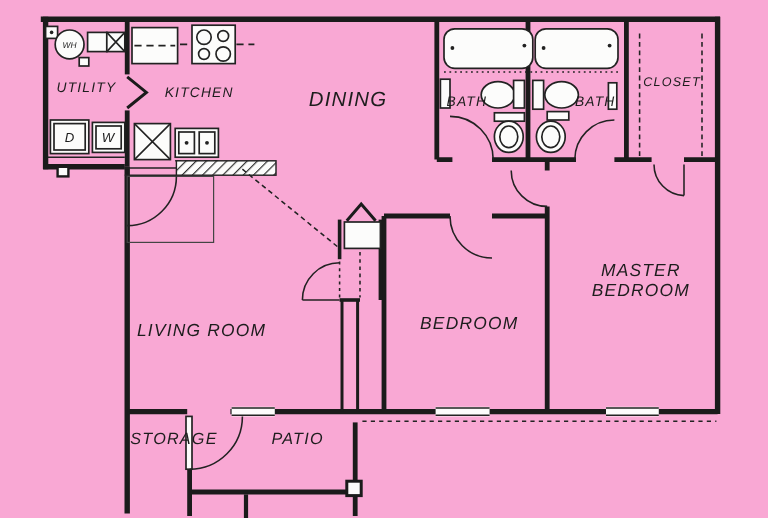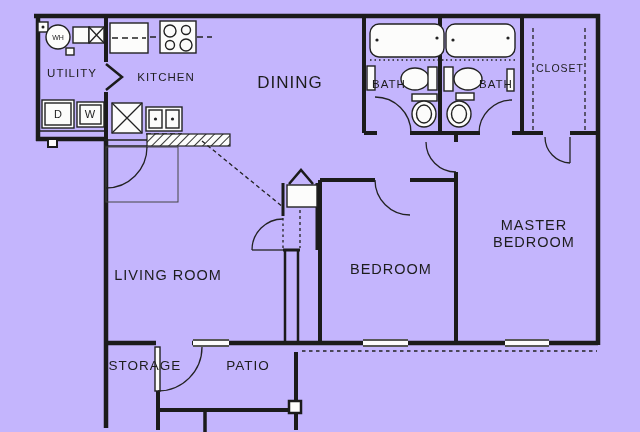--- a/index.html
+++ b/index.html
@@ -1,16 +1,16 @@
 <!DOCTYPE html>
 <html><head>
 <meta charset="utf-8">
 <style>
   html,body{margin:0;padding:0;background:#ffffff;}
-  .page{width:640px;height:432px;background:#c4b5fd;position:relative;overflow:hidden;}
+  .page{width:640px;height:432px;background:#f9a8d4;position:relative;overflow:hidden;font-style:italic;}
   svg{display:block;}
   text{font-family:"Liberation Sans","DejaVu Sans",sans-serif;fill:#1d1d1d;}
   .room-label{letter-spacing:1px;}
   .wall{stroke:#1b1b1b;fill:none;}
   .thin{stroke:#222;fill:none;stroke-width:1.3;}
   .fix{stroke:#222;fill:#fcfcfb;stroke-width:1.4;}
 </style>
 </head>
 <body>
 

